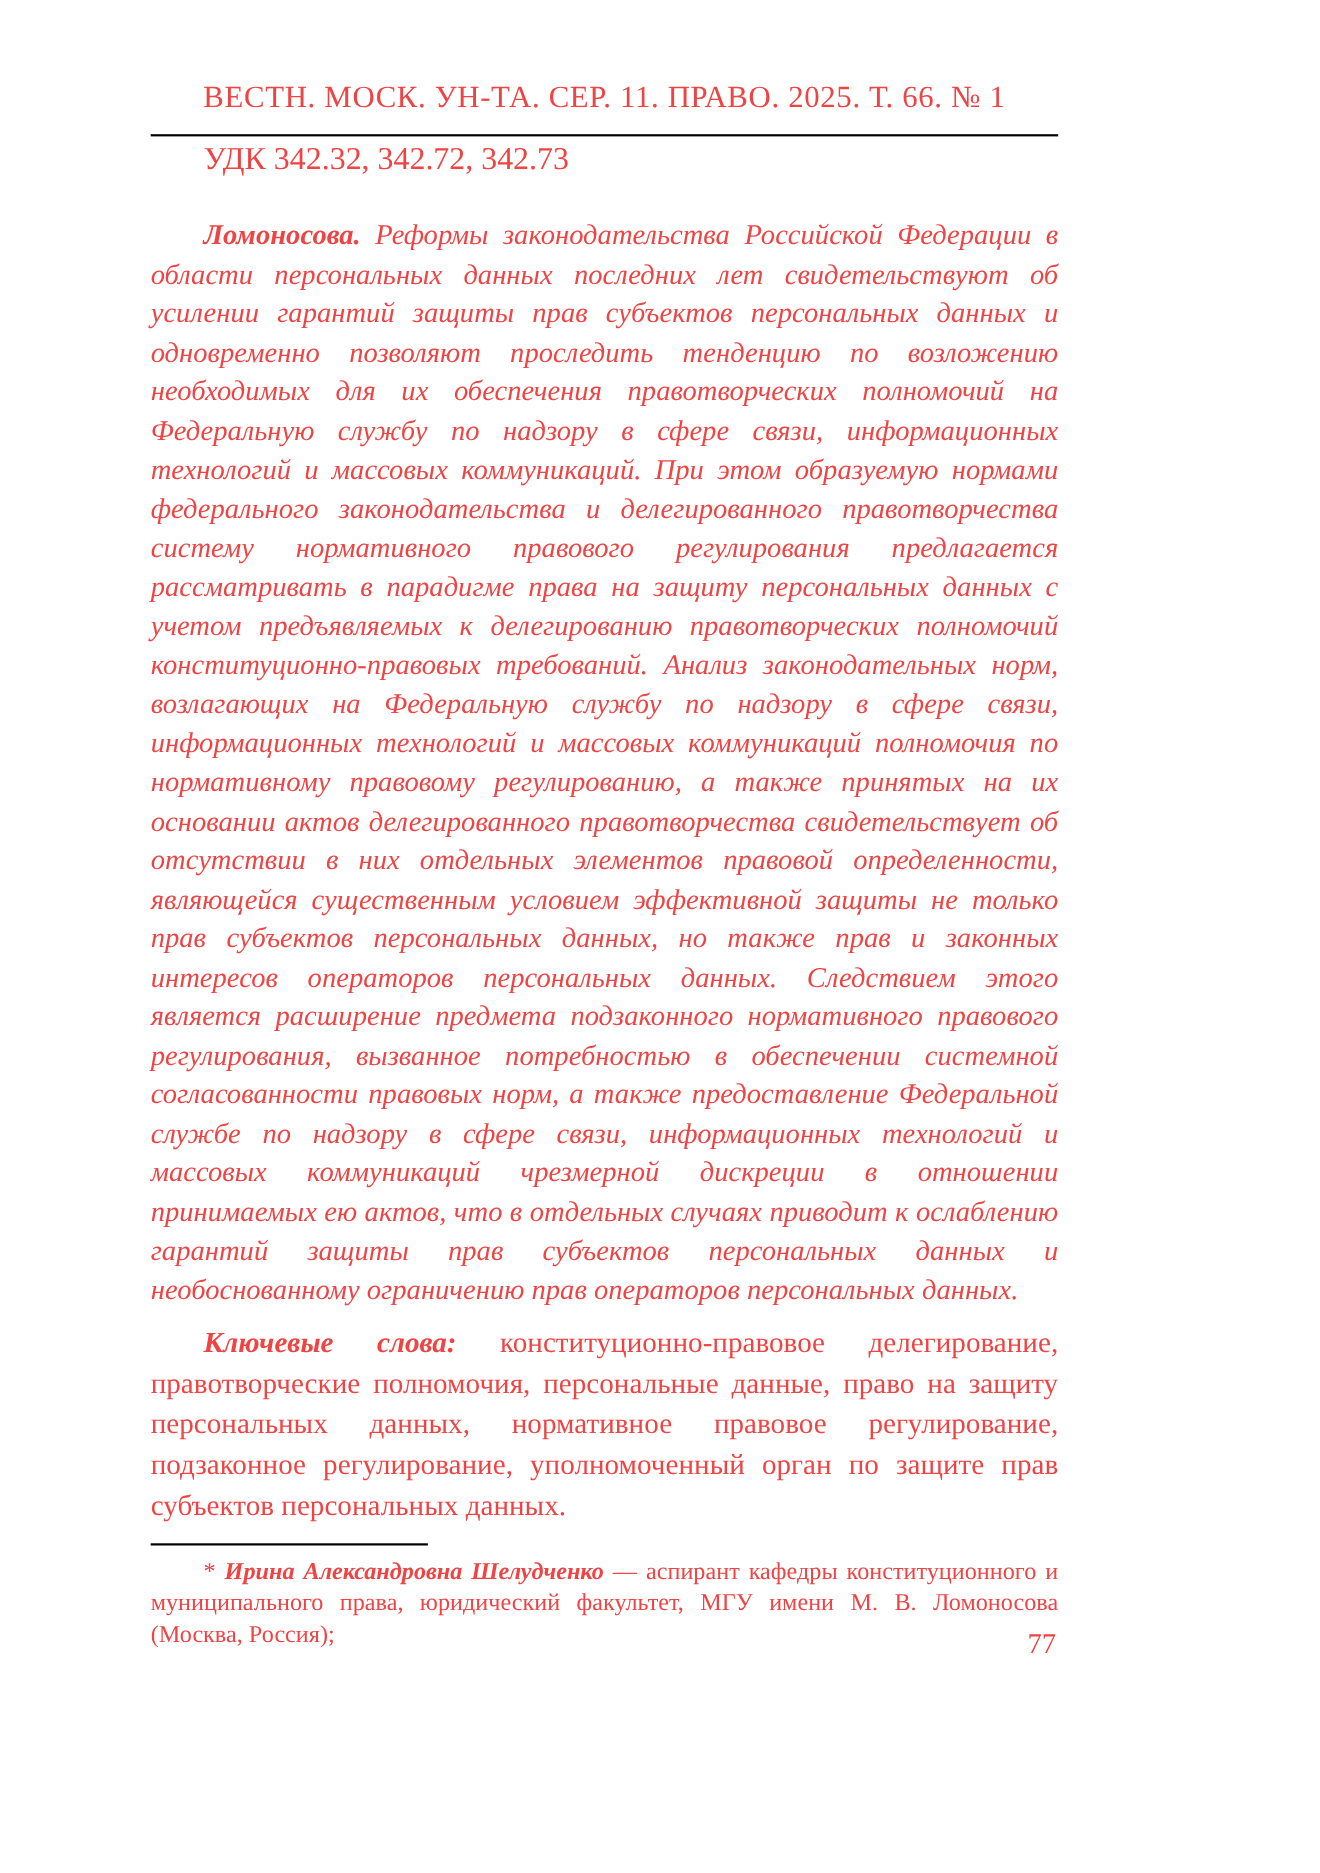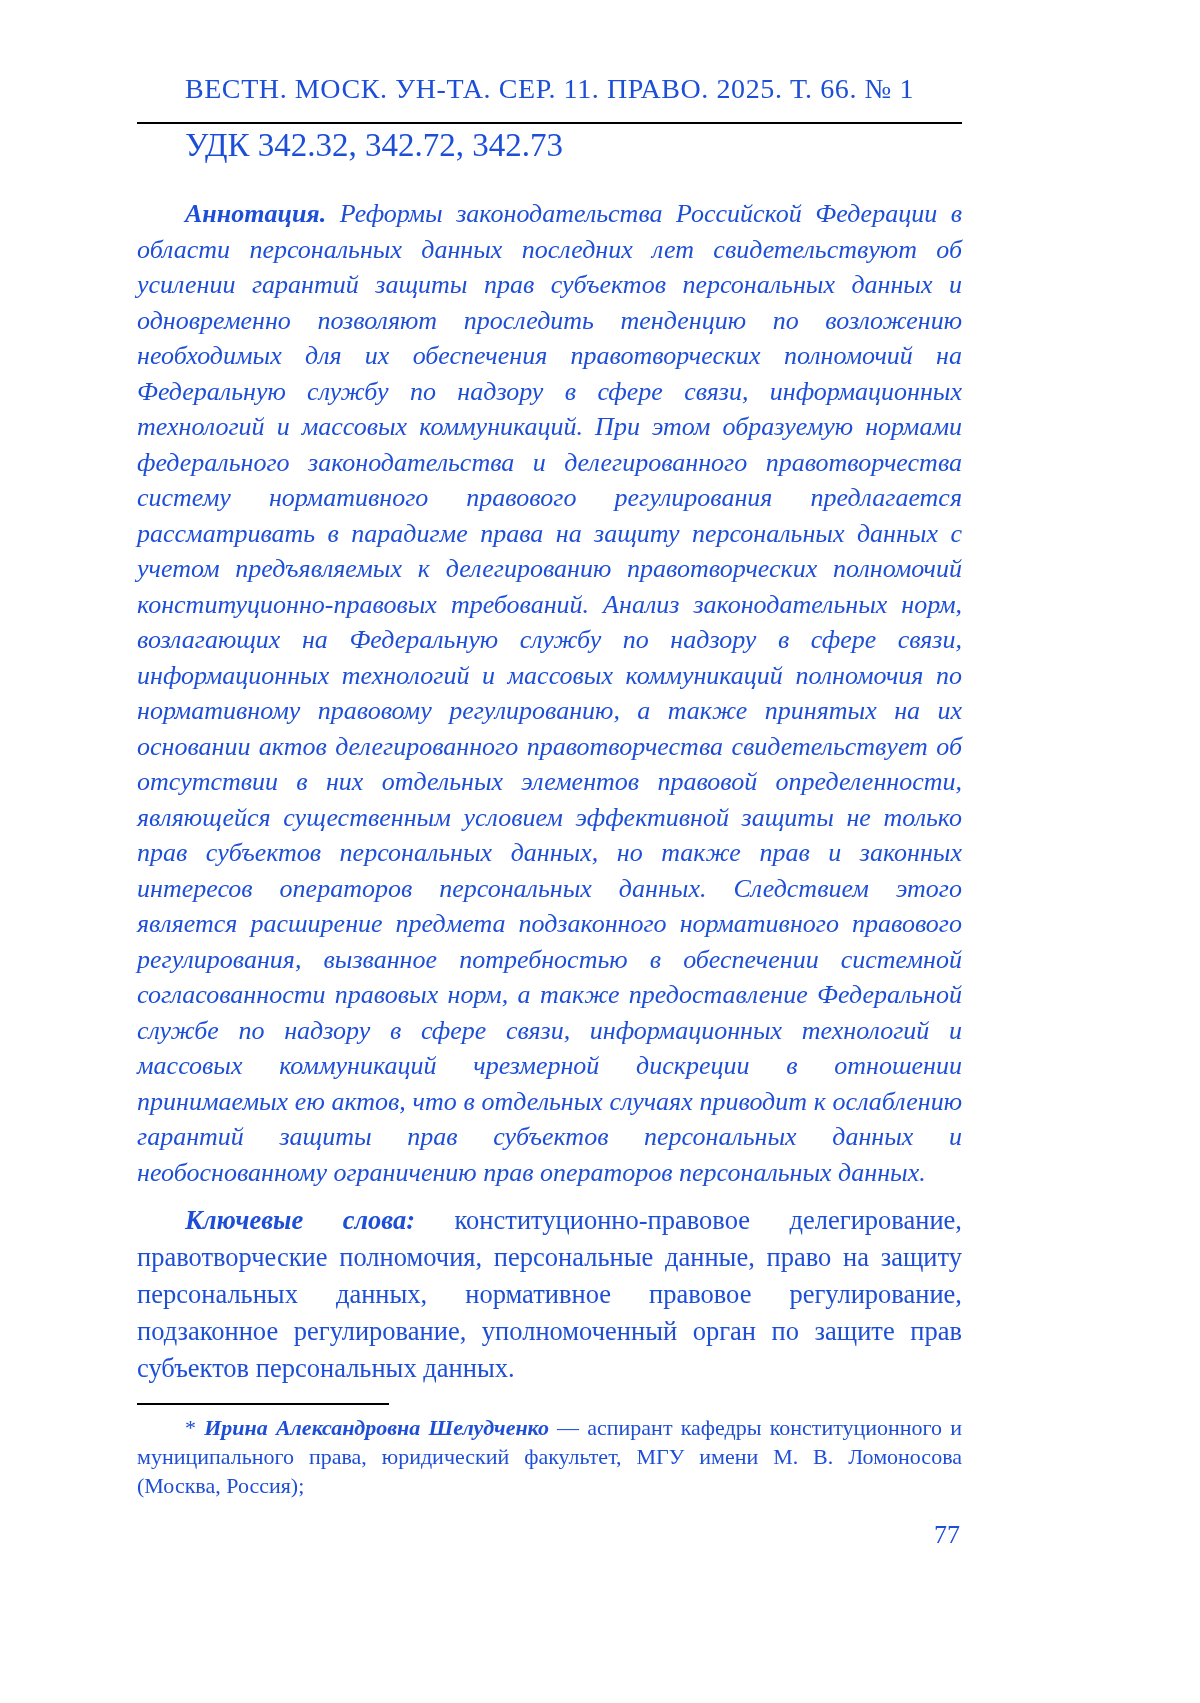--- a/index.html
+++ b/index.html
@@ -1,21 +1,21 @@
 <!DOCTYPE html>
 <html lang="ru"><head>
 <meta charset="utf-8">
 <style>
   html, body { margin: 0; padding: 0; background: #ffffff; }
   .page {
     position: relative;
     width: 1200px;
     height: 1703px;
     background: #ffffff;
-    color: #1d4ed8;
+    color: #ef4444;
     font-family: "Liberation Serif", "DejaVu Serif", serif;
     overflow: hidden;
     box-sizing: border-box;
   }
   .content {
     box-sizing: border-box;
     padding: 72px 238px 0 137px;
   }
   .running-head {
     font-size: 28px;
@@ -29,21 +29,21 @@
     border-top: 2px solid #000;
     margin: 16px 0 0 0;
   }
   .article-type {
     margin: 32px 0 0 48px;
     font-size: 27px;
     line-height: 34px;
   }
   .udc {
     margin: 4px 0 0 48px;
-    font-size: 33px;
+    font-size: 29px;
     line-height: 34px;
   }
   .author {
     margin: 28px 0 0 48px;
     font-size: 27px;
     line-height: 34px;
     font-weight: bold;
   }
   .title {
     margin: 26px 0 0 48px;
@@ -80,41 +80,41 @@
   .footnote {
     margin: 0;
     font-size: 22px;
     line-height: 29px;
     text-align: justify;
     text-indent: 48px;
   }
   .fn-name { font-weight: bold; font-style: italic; }
   .page-number {
     position: absolute;
-    top: 1520px;
+    top: 1480px;
     right: 240px;
     font-size: 26px;
   }
 </style>
 </head>
 <body>
 
 <div class="page">
   <div class="content">
 
     <header>
       <div class="running-head">ВЕСТН. МОСК. УН-ТА. СЕР. 11. ПРАВО. 2025. Т. 66. № 1</div>
       <hr class="head-rule">
     </header>
 
     <main>
       <p class="udc">УДК 342.32, 342.72, 342.73</p>
 
       <p class="abstract">
-        <span class="lead-label">Аннотация.</span>
+        <span class="lead-label">Ломоносова.</span>
         <span>Реформы законодательства Российской Федерации в области персональных данных последних лет свидетельствуют об усилении гарантий защиты прав субъектов персональных данных и одновременно позволяют проследить тенденцию по возложению необходимых для их обеспечения правотворческих полномочий на Федеральную службу по надзору в сфере связи, информационных технологий и массовых коммуникаций. При этом образуемую нормами федерального законодательства и делегированного правотворчества систему нормативного правового регулирования предлагается рассматривать в парадигме права на защиту персональных данных с учетом предъявляемых к делегированию правотворческих полномочий конституционно-правовых требований. Анализ законодательных норм, возлагающих на Федеральную службу по надзору в сфере связи, информационных технологий и массовых коммуникаций полномочия по нормативному правовому регулированию, а также принятых на их основании актов делегированного правотворчества свидетельствует об отсутствии в них отдельных элементов правовой определенности, являющейся существенным условием эффективной защиты не только прав субъектов персональных данных, но также прав и законных интересов операторов персональных данных. Следствием этого является расширение предмета подзаконного нормативного правового регулирования, вызванное потребностью в обеспечении системной согласованности правовых норм, а также предоставление Федеральной службе по надзору в сфере связи, информационных технологий и массовых коммуникаций чрезмерной дискреции в отношении принимаемых ею актов, что в отдельных случаях приводит к ослаблению гарантий защиты прав субъектов персональных данных и необоснованному ограничению прав операторов персональных данных.</span>
       </p>
 
       <p class="keywords">
         <span class="kw-label">Ключевые слова:</span>
         <span>конституционно-правовое делегирование, правотворческие полномочия, персональные данные, право на защиту персональных данных, нормативное правовое регулирование, подзаконное регулирование, уполномоченный орган по защите прав субъектов персональных данных.</span>
       </p>
     </main>
 
     <footer class="footnote-area">

